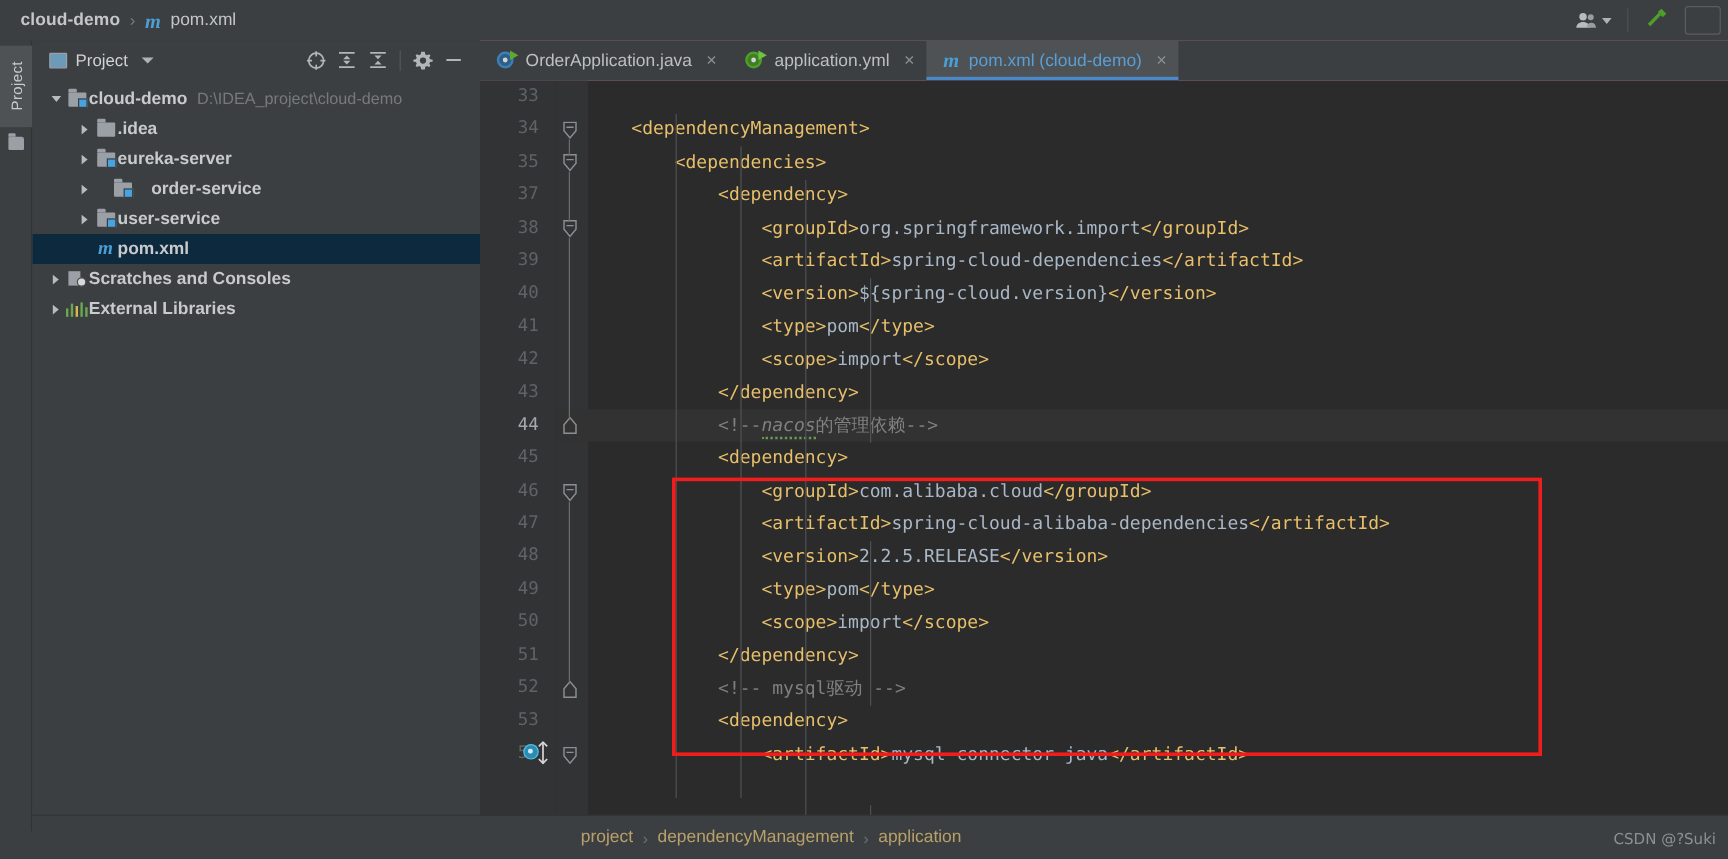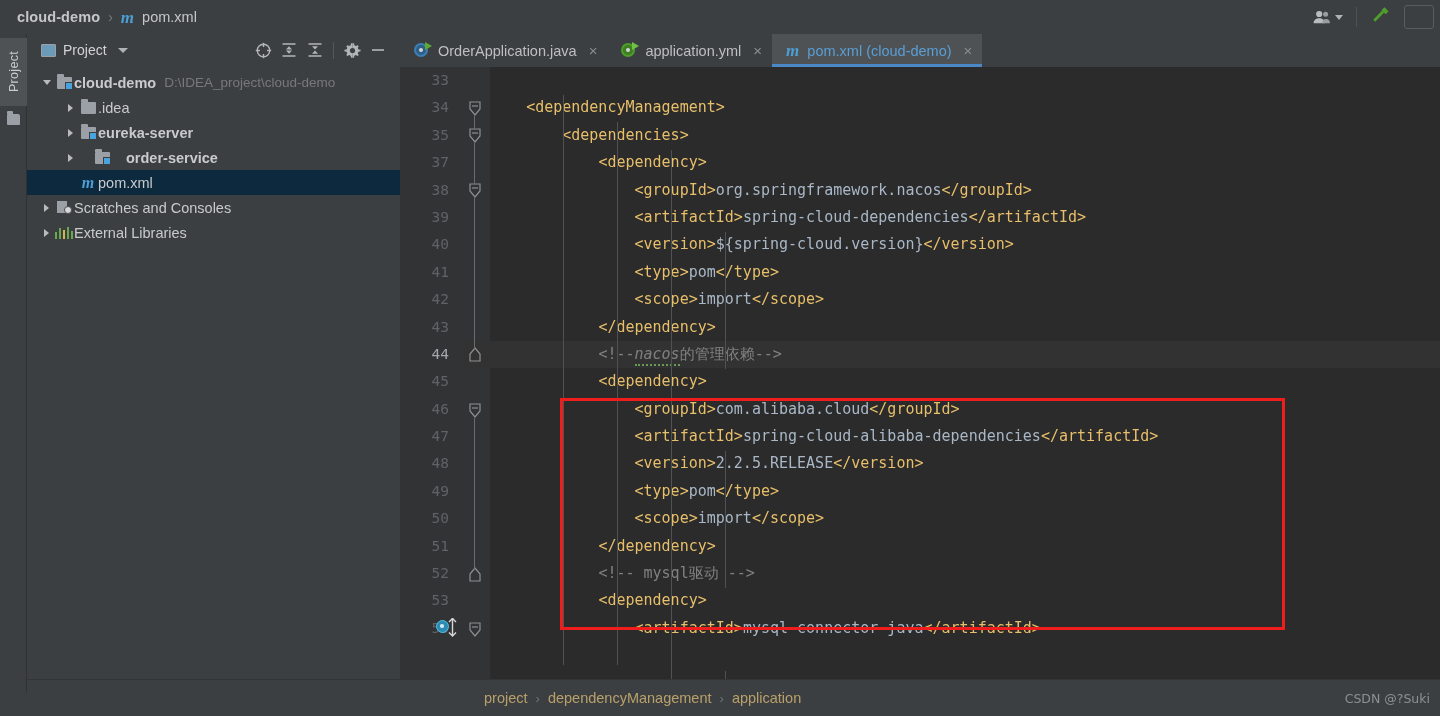--- a/index.html
+++ b/index.html
@@ -111,21 +111,21 @@
     border-left:4.5px solid transparent;border-right:4.5px solid transparent;
     border-top:5px solid #b8babc;
   }
   .node .arrow.right:after {
     content:''; width:0;height:0;
     border-top:4.5px solid transparent;border-bottom:4.5px solid transparent;
     border-left:5px solid #b8babc;
   }
   .node .ico { width: 20px; flex:0 0 20px; display:flex; align-items:center; justify-content:center; }
   .node .lbl { font-weight: bold; }
-  .node .lbl.norm { font-weight: normal; }
+  .node .lbl.norm { font-weight: bold; }
   .node .path { color: #77797b; font-weight: normal; margin-left: 8px; font-size: 13.5px; }
 
   
   .fld { position: relative; width: 15px; height: 12px; background: #9aa0a6; border-radius: 1px; }
   .fld:before { content:''; position:absolute; left:0; top:-3px; width:7px; height:3px; background:#9aa0a6; border-radius:1px 1px 0 0; }
   .fld.mod:after { content:''; position:absolute; right:-1px; bottom:-1px; width:6px; height:6px; background:#4aa3df; border:1px solid #3c3f41; }
   .mvn-m {
     font-family:"Liberation Serif",serif; font-style: italic; font-weight: bold;
     font-size: 16px; color: #4c9fd4; line-height: 1;
   }
@@ -365,20 +365,27 @@
       </div>
 
       <div class="node" style="padding-left:36px;gap:14px;">
         <span class="arrow right"></span>
         <span class="ico">
             <span class="fld mod"></span>
           </span>
         <span class="lbl">order-service</span>
       </div>
 
+      <div class="node" style="padding-left:36px;">
+        <span class="arrow right"></span>
+        <span class="ico">
+            <span class="fld mod"></span>
+          </span>
+        <span class="lbl">user-service</span>
+      </div>
 
       <div class="node sel" style="padding-left:51px;">
         <span class="ico">
             <span class="mvn-m">m</span>
           </span>
         <span class="lbl norm">pom.xml</span>
       </div>
 
       <div class="node" style="padding-left:12px;">
         <span class="arrow right"></span>
@@ -437,21 +444,21 @@
 
     <div class="codewrap">
       <div class="gutter"></div>
       <div class="foldcol"></div>
 
       <div class="code-lines" id="code-lines">
           <div class="ln"><span class="num">33</span><span class="txt"></span></div>
           <div class="ln"><span class="num">34</span><span class="txt"><span class="val">    </span><span class="tag">&lt;dependencyManagement&gt;</span></span></div>
           <div class="ln"><span class="num">35</span><span class="txt"><span class="val">        </span><span class="tag">&lt;dependencies&gt;</span></span></div>
           <div class="ln"><span class="num">37</span><span class="txt"><span class="val">            </span><span class="tag">&lt;dependency&gt;</span></span></div>
-          <div class="ln"><span class="num">38</span><span class="txt"><span class="val">                </span><span class="tag">&lt;groupId&gt;</span><span class="val">org.springframework.nacos</span><span class="tag">&lt;/groupId&gt;</span></span></div>
+          <div class="ln"><span class="num">38</span><span class="txt"><span class="val">                </span><span class="tag">&lt;groupId&gt;</span><span class="val">org.springframework.import</span><span class="tag">&lt;/groupId&gt;</span></span></div>
           <div class="ln"><span class="num">39</span><span class="txt"><span class="val">                </span><span class="tag">&lt;artifactId&gt;</span><span class="val">spring-cloud-dependencies</span><span class="tag">&lt;/artifactId&gt;</span></span></div>
           <div class="ln"><span class="num">40</span><span class="txt"><span class="val">                </span><span class="tag">&lt;version&gt;</span><span class="val">${spring-cloud.version}</span><span class="tag">&lt;/version&gt;</span></span></div>
           <div class="ln"><span class="num">41</span><span class="txt"><span class="val">                </span><span class="tag">&lt;type&gt;</span><span class="val">pom</span><span class="tag">&lt;/type&gt;</span></span></div>
           <div class="ln"><span class="num">42</span><span class="txt"><span class="val">                </span><span class="tag">&lt;scope&gt;</span><span class="val">import</span><span class="tag">&lt;/scope&gt;</span></span></div>
           <div class="ln"><span class="num">43</span><span class="txt"><span class="val">            </span><span class="tag">&lt;/dependency&gt;</span></span></div>
           <div class="ln cur"><div class="rowbg"></div><span class="num">44</span><span class="txt"><span class="val">            </span><span class="cmt">&lt;!--</span><span class="cmt spell">nacos</span><span class="cmt">的管理依赖--&gt;</span></span></div>
           <div class="ln"><span class="num">45</span><span class="txt"><span class="val">            </span><span class="tag">&lt;dependency&gt;</span></span></div>
           <div class="ln"><span class="num">46</span><span class="txt"><span class="val">                </span><span class="tag">&lt;groupId&gt;</span><span class="val">com.alibaba.cloud</span><span class="tag">&lt;/groupId&gt;</span></span></div>
           <div class="ln"><span class="num">47</span><span class="txt"><span class="val">                </span><span class="tag">&lt;artifactId&gt;</span><span class="val">spring-cloud-alibaba-dependencies</span><span class="tag">&lt;/artifactId&gt;</span></span></div>
           <div class="ln"><span class="num">48</span><span class="txt"><span class="val">                </span><span class="tag">&lt;version&gt;</span><span class="val">2.2.5.RELEASE</span><span class="tag">&lt;/version&gt;</span></span></div>

